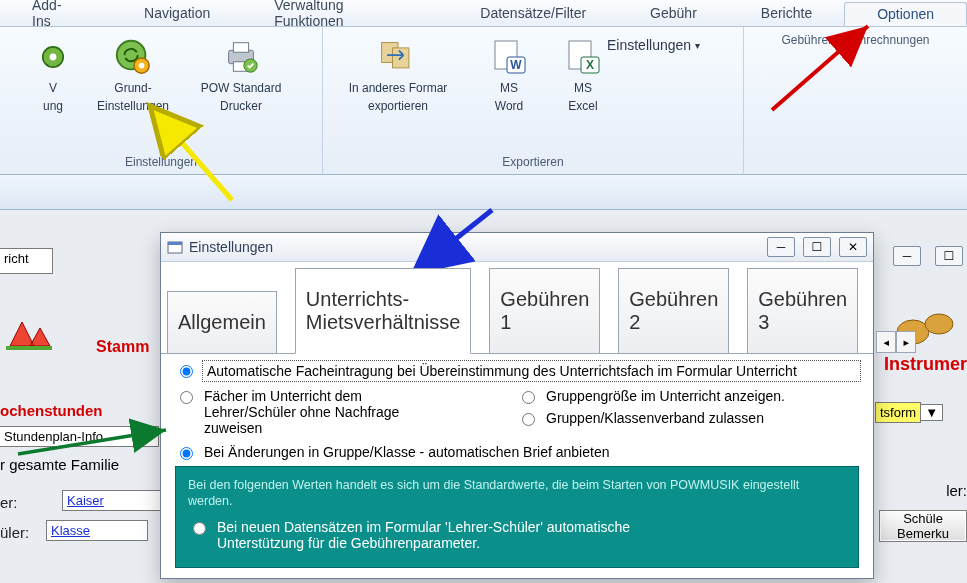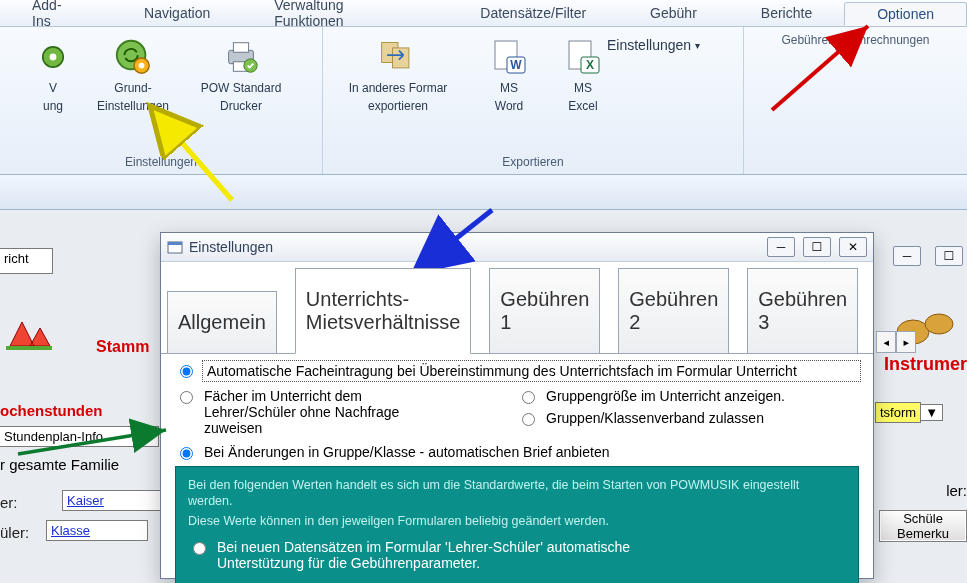--- a/index.html
+++ b/index.html
@@ -254,21 +254,20 @@
         </div>
       </div>
     </div>
     <div class="optline">
       <input type="radio" checked="" style="">
       <span>Bei Änderungen in Gruppe/Klasse - automatischen Brief anbieten</span>
     </div>
 
     <div class="tealbox">
       <div class="note">Bei den folgenden Werten handelt es sich um die Standardwerte, die beim Starten von POWMUSIK eingestellt werden.</div>
-      <div class="note" style="margin-top:4px">Diese Werte können in den jeweilgen Formularen beliebig geändert werden.</div>
       <div class="optline" style="margin-top:10px">
         <input type="radio" style="">
         <span class="tealblack" style="max-width:460px">Bei neuen Datensätzen im Formular 'Lehrer-Schüler' automatische Unterstützung für die Gebührenparameter.</span>
       </div>
     </div>
   </div>
 </div>
 
 <svg class="arrow" style="left:0;top:0" width="967" height="583">
 

